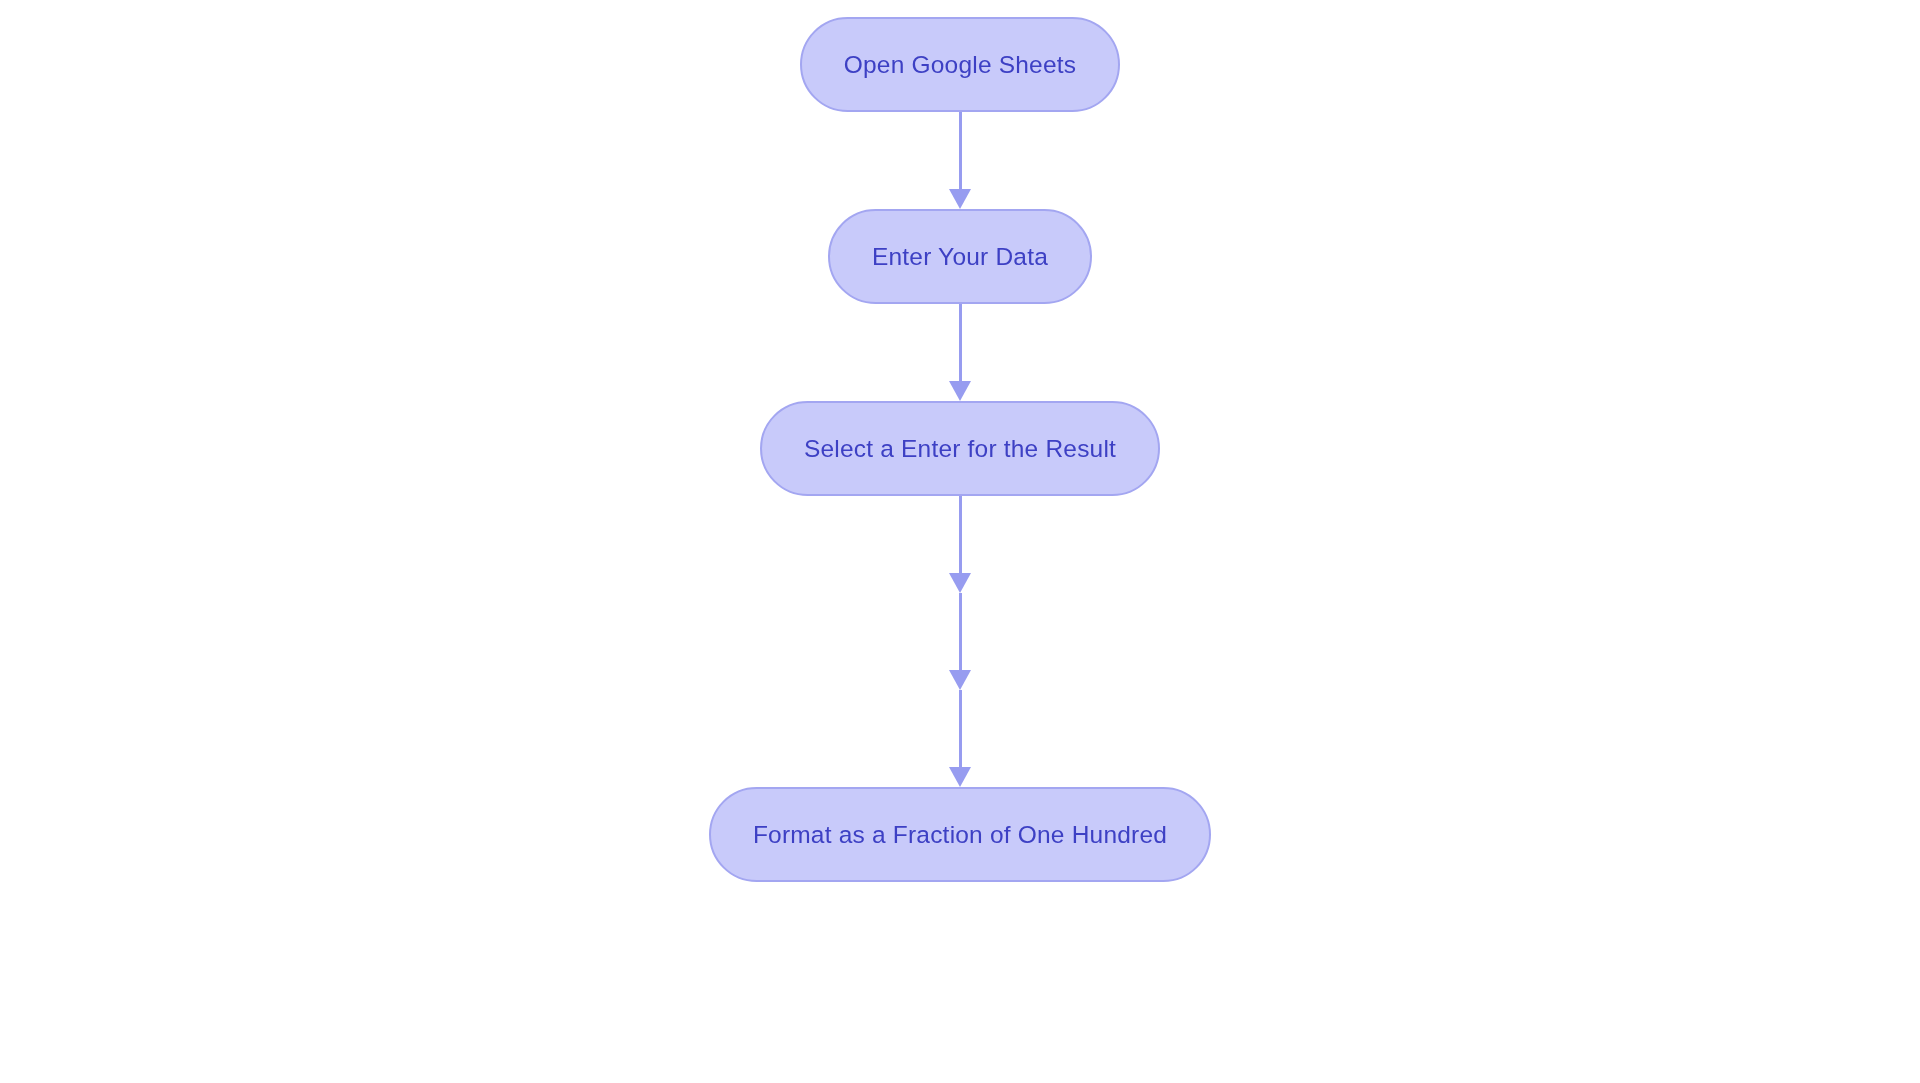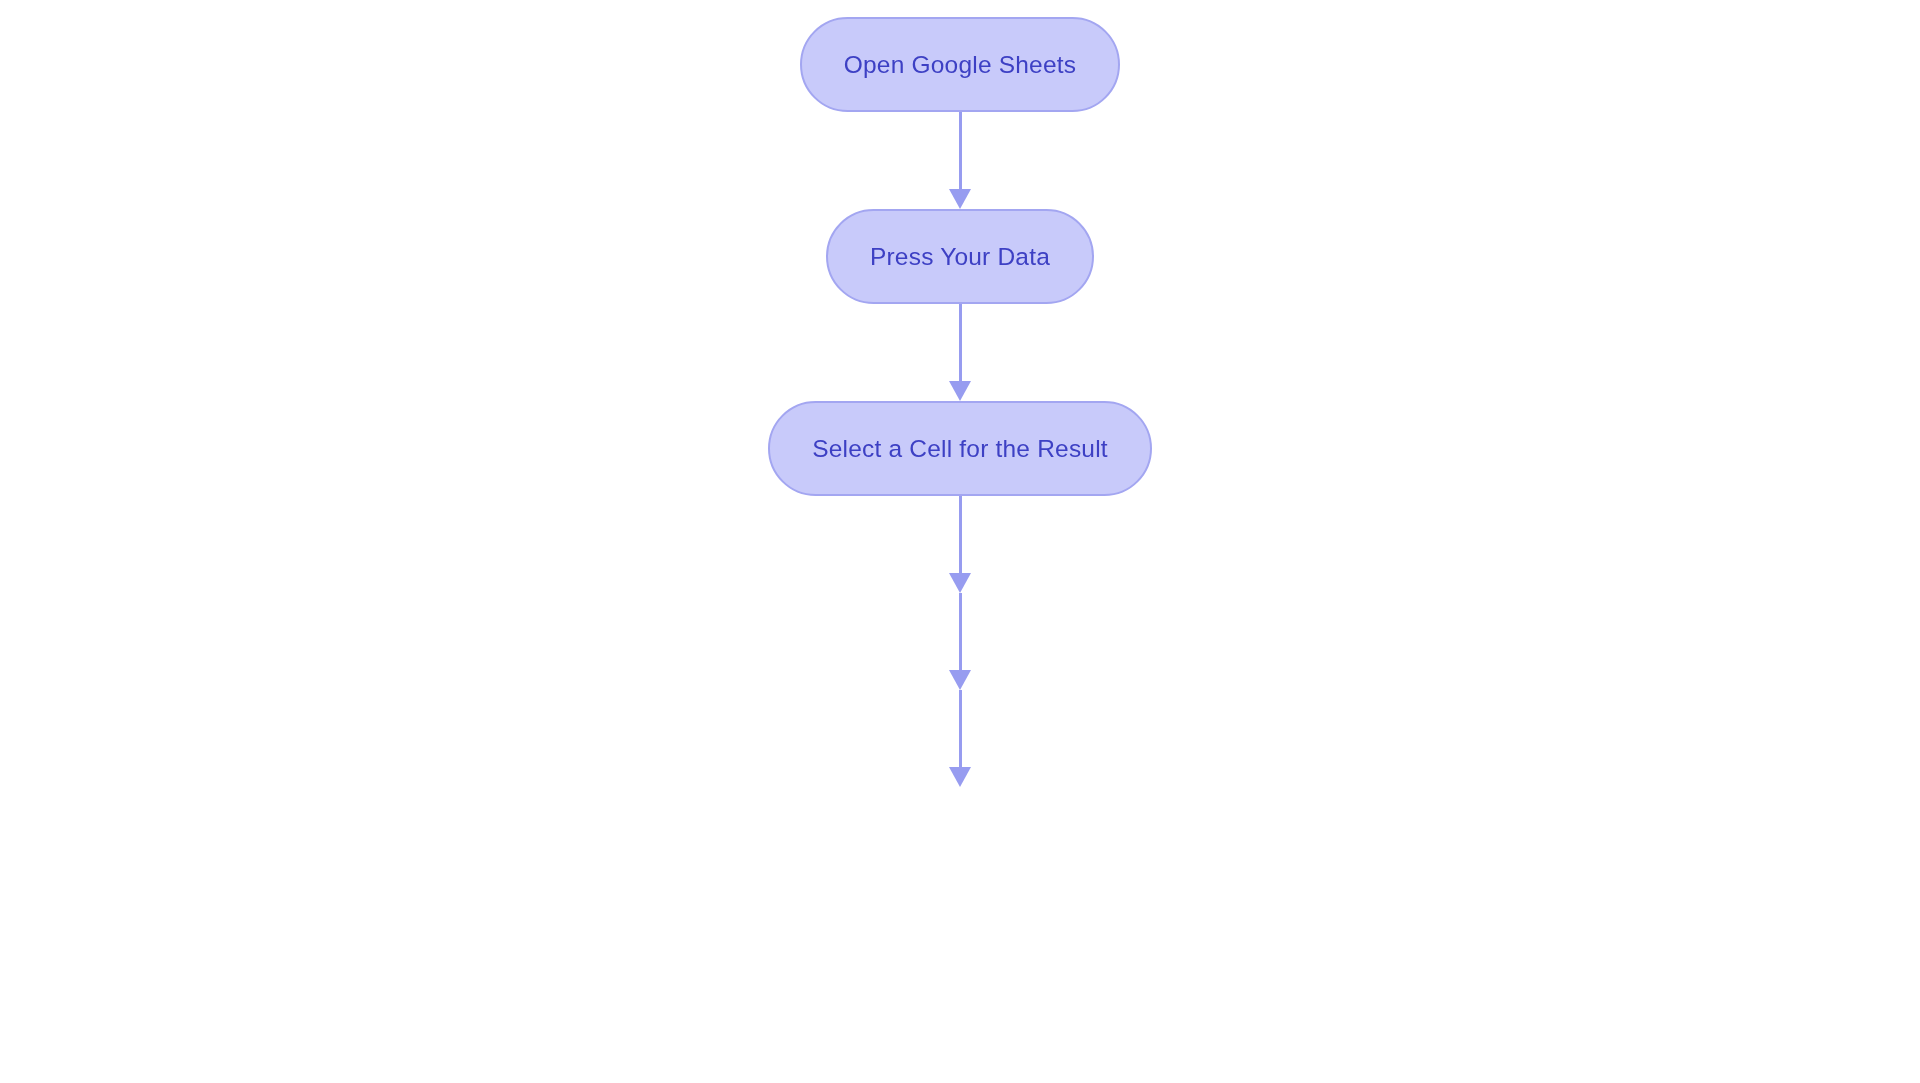--- a/index.html
+++ b/index.html
@@ -71,43 +71,46 @@
   <div class="flow-node">
     <span>Open Google Sheets</span>
   </div>
 
   <div class="flow-arrow">
     <div class="shaft"></div>
     <div class="head"></div>
   </div>
 
   <div class="flow-node">
-    <span>Press Your Data</span>
+    <span>Enter Your Data</span>
   </div>
 
   <div class="flow-arrow">
     <div class="shaft"></div>
     <div class="head"></div>
   </div>
 
   <div class="flow-node">
-    <span>Select a Cell for the Result</span>
+    <span>Select a Enter for the Result</span>
   </div>
 
   <div class="flow-arrow">
     <div class="shaft"></div>
     <div class="head"></div>
   </div>
 
 
   <div class="flow-arrow">
     <div class="shaft"></div>
     <div class="head"></div>
   </div>
 
 
   <div class="flow-arrow">
     <div class="shaft"></div>
     <div class="head"></div>
   </div>
 
+  <div class="flow-node">
+    <span>Format as a Fraction of One Hundred</span>
+  </div>
 
 </div>
 
 </body></html>

